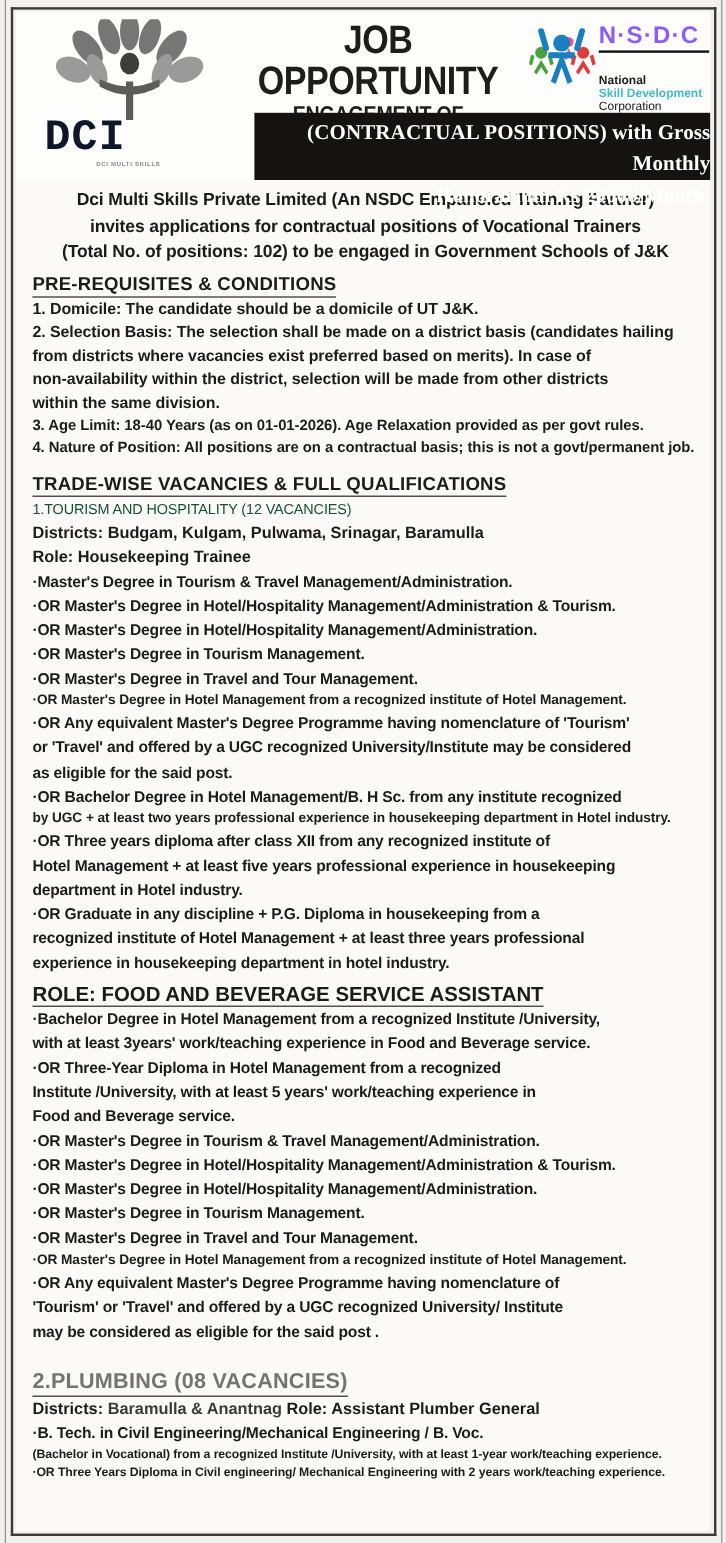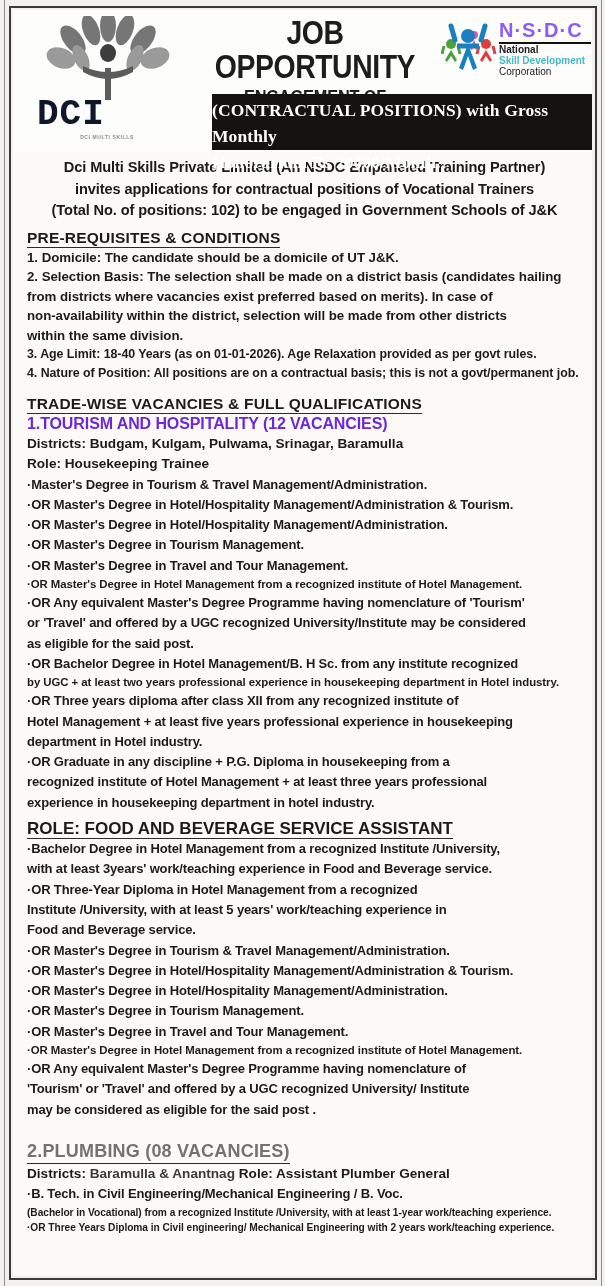--- a/index.html
+++ b/index.html
@@ -49,48 +49,49 @@
     letter-spacing:-.2px;transform:scaleX(.86);transform-origin:center;
     margin-top:2px;
   }
   .nsdc{position:absolute;left:428px;top:8px;width:150px;height:74px;}
   .nsdc-people{position:absolute;left:0;top:4px;width:56px;height:62px;}
   .nsdc-word{position:absolute;left:58px;top:2px;width:92px;}
   .nsdc-letters{
     font-weight:bold;font-size:20px;letter-spacing:1px;color:#8b5cf6;
     border-bottom:2px solid #111;padding-bottom:1px;line-height:21px;
   }
-  .nsdc-l1{font-size:10px;font-weight:bold;color:#1b1b1b;line-height:11px;margin-top:0;}
+  .nsdc-l1{font-size:10px;font-weight:bold;color:#1b1b1b;line-height:11px;margin-top:18px;}
   .nsdc-l2{font-size:10px;font-weight:bold;color:#46b9c9;line-height:11px;}
   .nsdc-l3{font-size:10px;font-weight:normal;color:#1b1b1b;line-height:11px;}
 
   
   .banner{
     position:absolute;left:199px;top:84px;width:380px;height:56px;
-    background:#151311;color:#ffffff;text-align:left;
+    background:#151311;color:#ffffff;text-align:right;
     font-family:"Liberation Serif", serif;font-weight:bold;
     font-size:17.5px;line-height:26px;padding-top:3px;box-sizing:border-box;
     letter-spacing:.1px;
+    padding-left:20px;
   }
 
   
   .body{padding:0 10px 0 14px;}
   .intro{
     text-align:center;font-weight:bold;font-size:14.6px;line-height:21.5px;
     color:#1a1a1a;margin-top:5px;letter-spacing:-.1px;
   }
   .sec-head{
     font-weight:bold;font-size:15.5px;color:#1b1b1b;letter-spacing:.2px;
     display:inline-block;border-bottom:1.5px solid #2a2a2a;margin-top:6px;
     line-height:19px;
   }
   .sec-head.small-caps{font-variant:small-caps;font-size:17px;letter-spacing:0;}
   .cond{font-weight:bold;font-size:12.4px;line-height:18.5px;color:#1b1b1b;letter-spacing:-.05px;}
   .cond.big{font-size:13.3px;line-height:19.5px;}
-  .trade-title{font-weight:bold;font-size:16px;line-height:20px;color:#6d28d9;letter-spacing:-.1px;}
+  .trade-title{font-weight:normal;font-size:12px;line-height:20px;color:#14532d;letter-spacing:-.1px;}
   .line{font-weight:bold;font-size:13px;line-height:20.3px;color:#1b1b1b;letter-spacing:-.15px;}
   .line.sm{font-size:11.4px;line-height:17px;letter-spacing:-.05px;}
   .line.xs{font-size:10.2px;line-height:15.5px;letter-spacing:-.05px;}
   .dist{font-weight:bold;font-size:13.6px;line-height:20.3px;color:#1b1b1b;}
   .dist .val{font-weight:bold;color:#3a3a3a;}
   .big-head{
     font-weight:bold;font-size:18px;letter-spacing:.2px;color:#737373;
     display:inline-block;border-bottom:1.5px solid #2a2a2a;line-height:23px;margin-top:20px;
   }
   .gap6{height:6px;}

